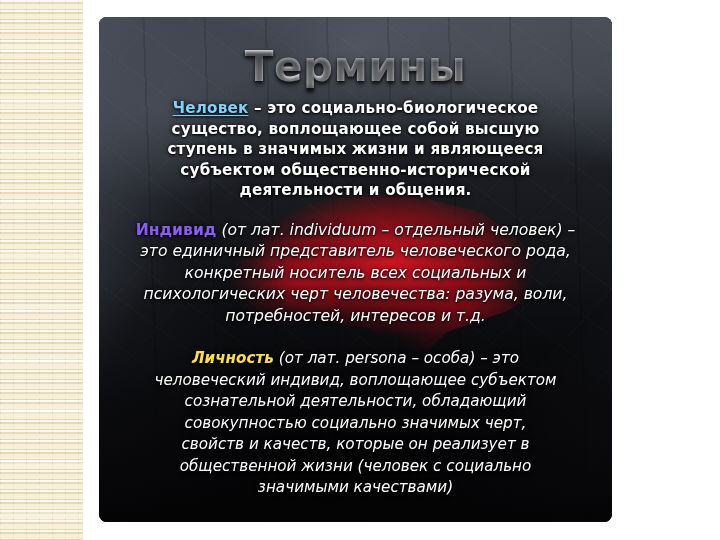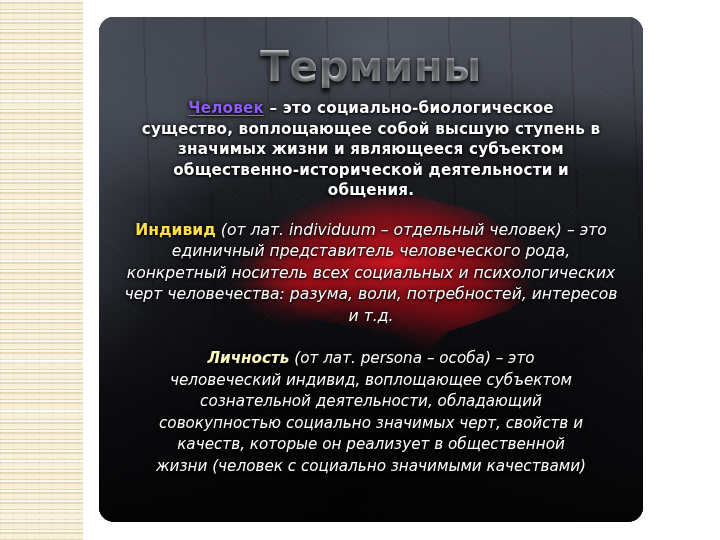--- a/index.html
+++ b/index.html
@@ -50,25 +50,26 @@
         rgba(255,253,243,0.95) 44px,
         rgba(255,253,243,0.95) 52px
       );
   }
 
   
   #panel {
     position: absolute;
     left: 99px;
     top: 17px;
-    width: 544px;
+    width: 474px;
     height: 505px;
-    border-radius: 15px;
+    border-radius: 8px;
     overflow: hidden;
     background: #131417;
+    padding-left: 39px;
   }
   
   #panel .facets {
     position: absolute;
     inset: 0;
     background:
       linear-gradient(118deg, rgba(92,98,110,0.55) 0%, rgba(16,17,20,0) 26%),
       linear-gradient(200deg, rgba(120,126,138,0.40) 0%, rgba(12,13,16,0) 22%),
       linear-gradient(62deg,  rgba(78,84,96,0.35) 0%,  rgba(10,11,14,0) 30%),
       linear-gradient(-35deg, rgba(104,110,124,0.28) 4%, rgba(10,11,14,0) 25%),
@@ -160,52 +161,52 @@
   #para-chelovek {
     margin-top: 10px;
     font-family: "DejaVu Sans", sans-serif;
     font-size: 15.2px;
     font-weight: bold;
     line-height: 20.5px;
     letter-spacing: 0.2px;
     padding: 0 26px;
   }
   .kw-chelovek {
-    color: #8b5cf6;
+    color: #7dd3fc;
     text-decoration: underline;
     text-underline-offset: 2px;
   }
 
   
   #para-individ {
     margin-top: 19px;
     font-family: "DejaVu Sans", sans-serif;
     font-style: italic;
     font-size: 15.6px;
     line-height: 21.5px;
     padding: 0 6px;
   }
   .kw-individ {
-    color: #fde047;
+    color: #8b5cf6;
     font-weight: bold;
     font-style: normal;
   }
   .lat { font-style: italic; text-align: center; }
 
   
   #para-lichnost {
     margin-top: 21px;
     font-family: "DejaVu Sans", sans-serif;
     font-style: italic;
     font-size: 15.2px;
     line-height: 21.5px;
     padding: 0 36px;
   }
   .kw-lichnost {
-    color: #fef9c3;
+    color: #fde047;
     font-weight: bold;
   }
 </style>
 </head>
 <body>
 
 <div id="slide">
 
   <div id="left-strip"></div>
 

